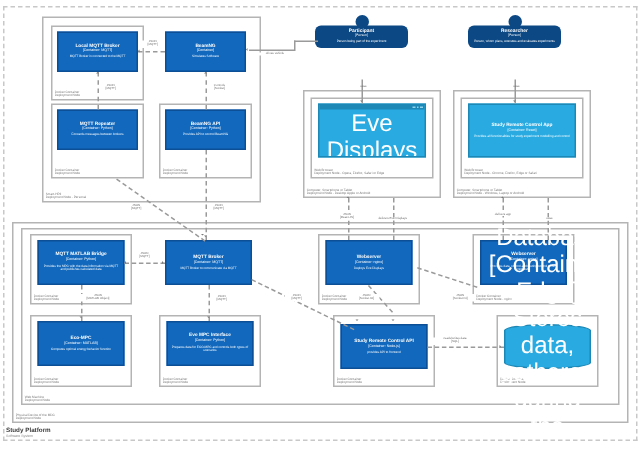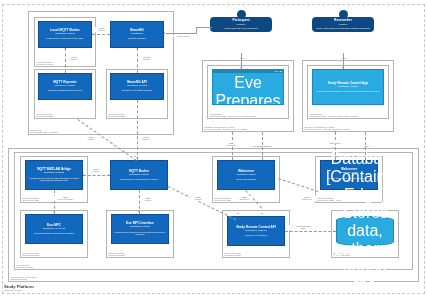--- a/index.html
+++ b/index.html
@@ -257,21 +257,21 @@
       <span>Web Browser</span><br><span>Deployment Node - Opera, Firefox, Safari or Edge</span>
     </div>
   </div>
   <div class="abs browser" style="left:212px; top:69px; width:72px; height:36px;">
     <div class="browser-bar">
       <i></i>
       <i></i>
       <i></i>
     </div>
     <div class="browser-body">
-      <div class="c-title">Eve Prepares</div>
+      <div class="c-title">Eve Displays</div>
 
     </div>
   </div>
 
   <div class="abs depnode" style="left:302px; top:60px; width:92px; height:72px;">
     <div class="depnode-label">
       <span>Computer, Smartphone or Tablet</span><br><span>Deployment Node - Windows, Laptop or Android</span>
     </div>
   </div>
   <div class="abs depnode" style="left:307px; top:65px; width:82px; height:54px;">

